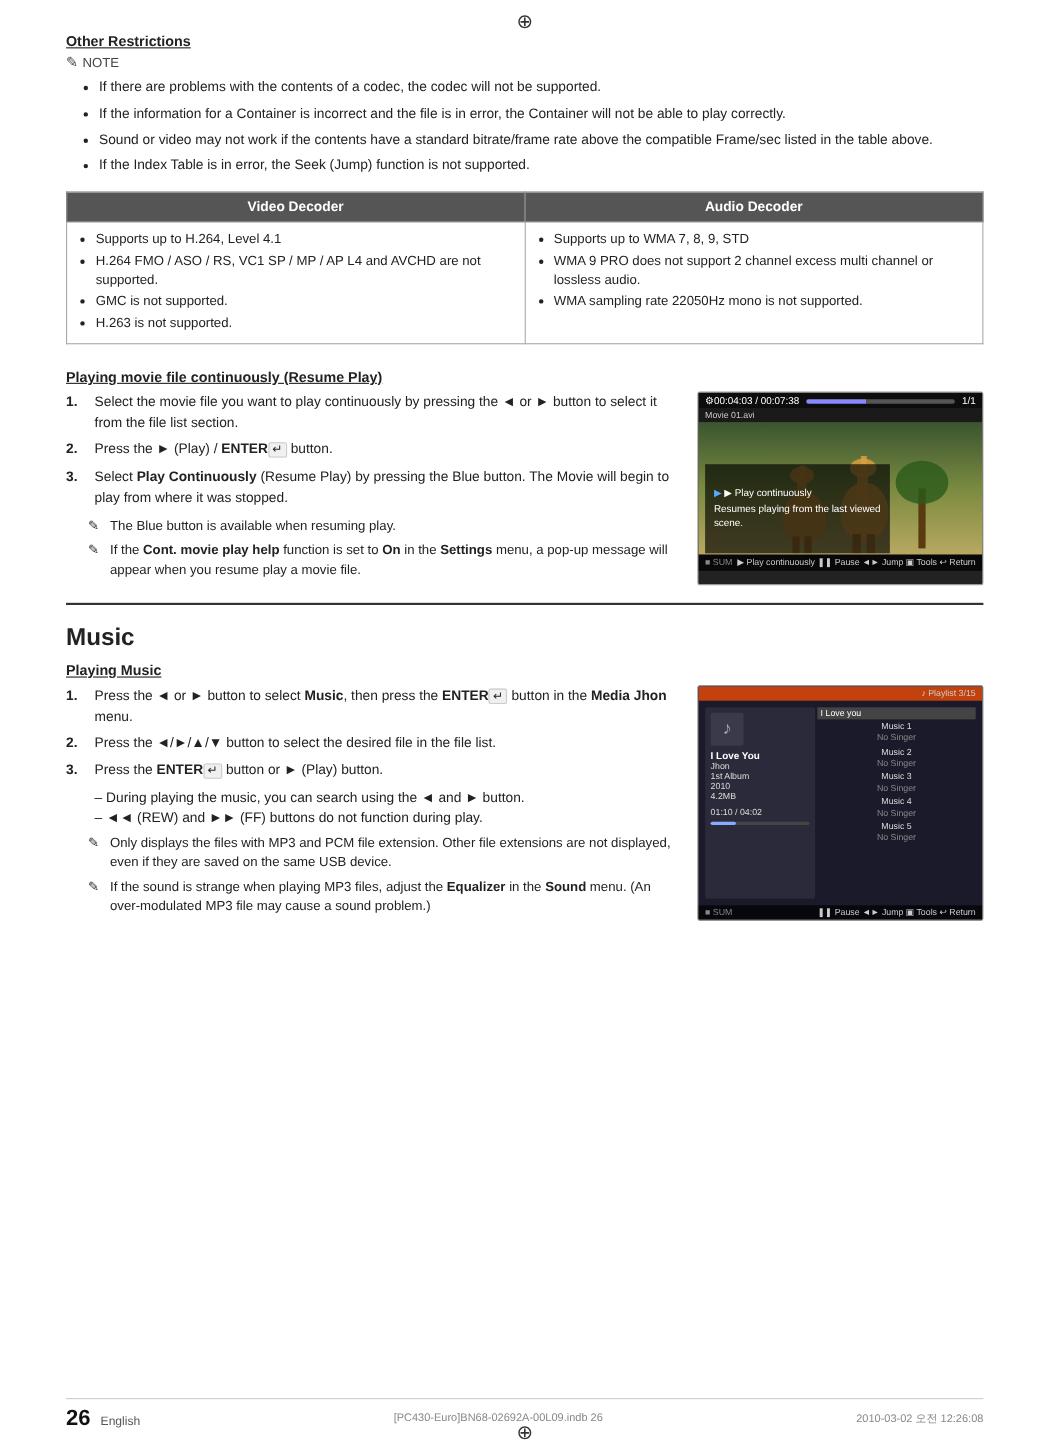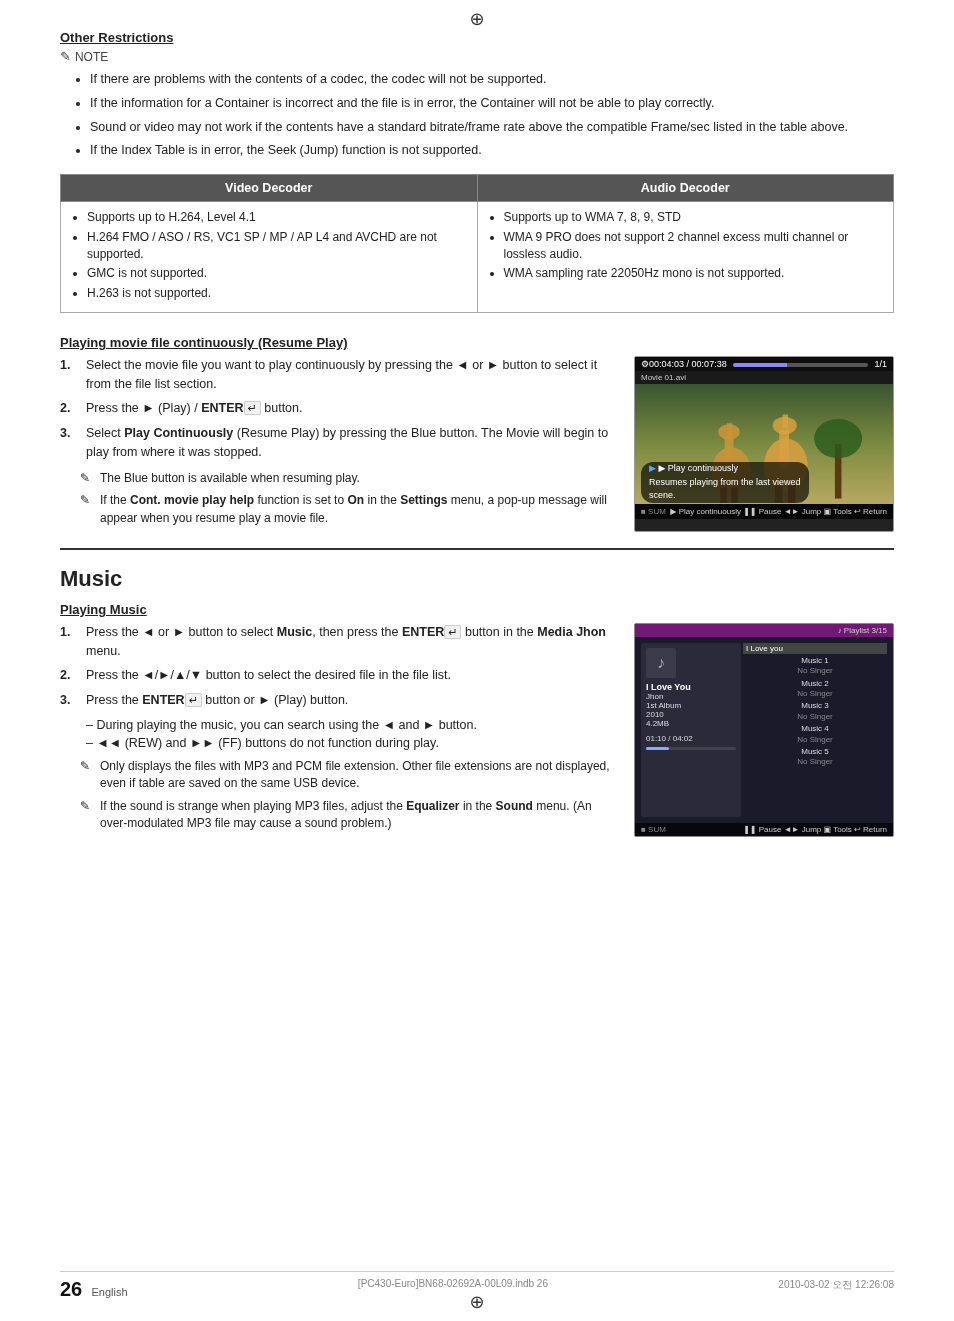--- a/index.html
+++ b/index.html
@@ -154,22 +154,22 @@
       display: flex;
       justify-content: space-between;
     }
     .tv-overlay {
       position: absolute;
       bottom: 28px;
       left: 6px;
       background: rgba(0,0,0,0.65);
       color: #fff;
       font-size: 9px;
-      padding: 0 8px;
-      border-radius: 12px;
+      padding: 20px 8px;
+      border-radius: 0;
       line-height: 1.5;
     }
     .tv-bottombar {
       background: rgba(0,0,0,0.75);
       color: #ccc;
       font-size: 8px;
       padding: 3px 6px;
       display: flex;
       justify-content: space-between;
     }
@@ -203,21 +203,21 @@
       min-height: 190px;
       background: #1a1a2a;
       border: 1px solid #888;
       border-radius: 2px;
       flex-shrink: 0;
       overflow: hidden;
       display: flex;
       flex-direction: column;
     }
     .music-topbar {
-      background: #701a75;
+      background: #c2410c;
       color: #ccc;
       font-size: 8px;
       padding: 2px 6px;
       display: flex;
       justify-content: flex-end;
     }
     .music-content {
       display: flex;
       flex: 1;
       gap: 2px;
@@ -268,20 +268,21 @@
       justify-content: space-between;
     }
     
     .page-footer {
       position: absolute;
       bottom: 20px;
       left: 60px;
       right: 60px;
       display: flex;
       justify-content: space-between;
+      align-items: center;
       border-top: 1px solid #ccc;
       padding-top: 6px;
       font-size: 11px;
       color: #555;
     }
     .page-number {
       font-size: 20px;
       font-weight: bold;
       color: #111;
     }
@@ -466,21 +467,21 @@
           </div>
           <div class="step">
             <span class="step-num">3.</span>
             <span>Press the <b>ENTER</b><kbd>↵</kbd> button or ► (Play) button.</span>
           </div>
         </div>
         <div style="margin-left:26px;font-size:12.5px;margin-bottom:4px;">– During playing the music, you can search using the ◄ and ► button.</div>
         <div style="margin-left:26px;font-size:12.5px;margin-bottom:8px;">– ◄◄ (REW) and ►► (FF) buttons do not function during play.</div>
         <div class="note-inline">
           <span class="pencil-sm">✎</span>
-          <span>Only displays the files with MP3 and PCM file extension. Other file extensions are not displayed, even if table are saved on the same USB device.</span>
+          <span>Only displays the files with MP3 and PCM file extension. Other file extensions are not displayed, even if they are saved on the same USB device.</span>
         </div>
         <div class="note-inline">
           <span class="pencil-sm">✎</span>
           <span>If the sound is strange when playing MP3 files, adjust the <b>Equalizer</b> in the <b>Sound</b> menu. (An over-modulated MP3 file may cause a sound problem.)</span>
         </div>
       </div>
 
       <div class="music-screen">
         <div class="music-topbar">
           <span>♪ Playlist    3/15</span>

